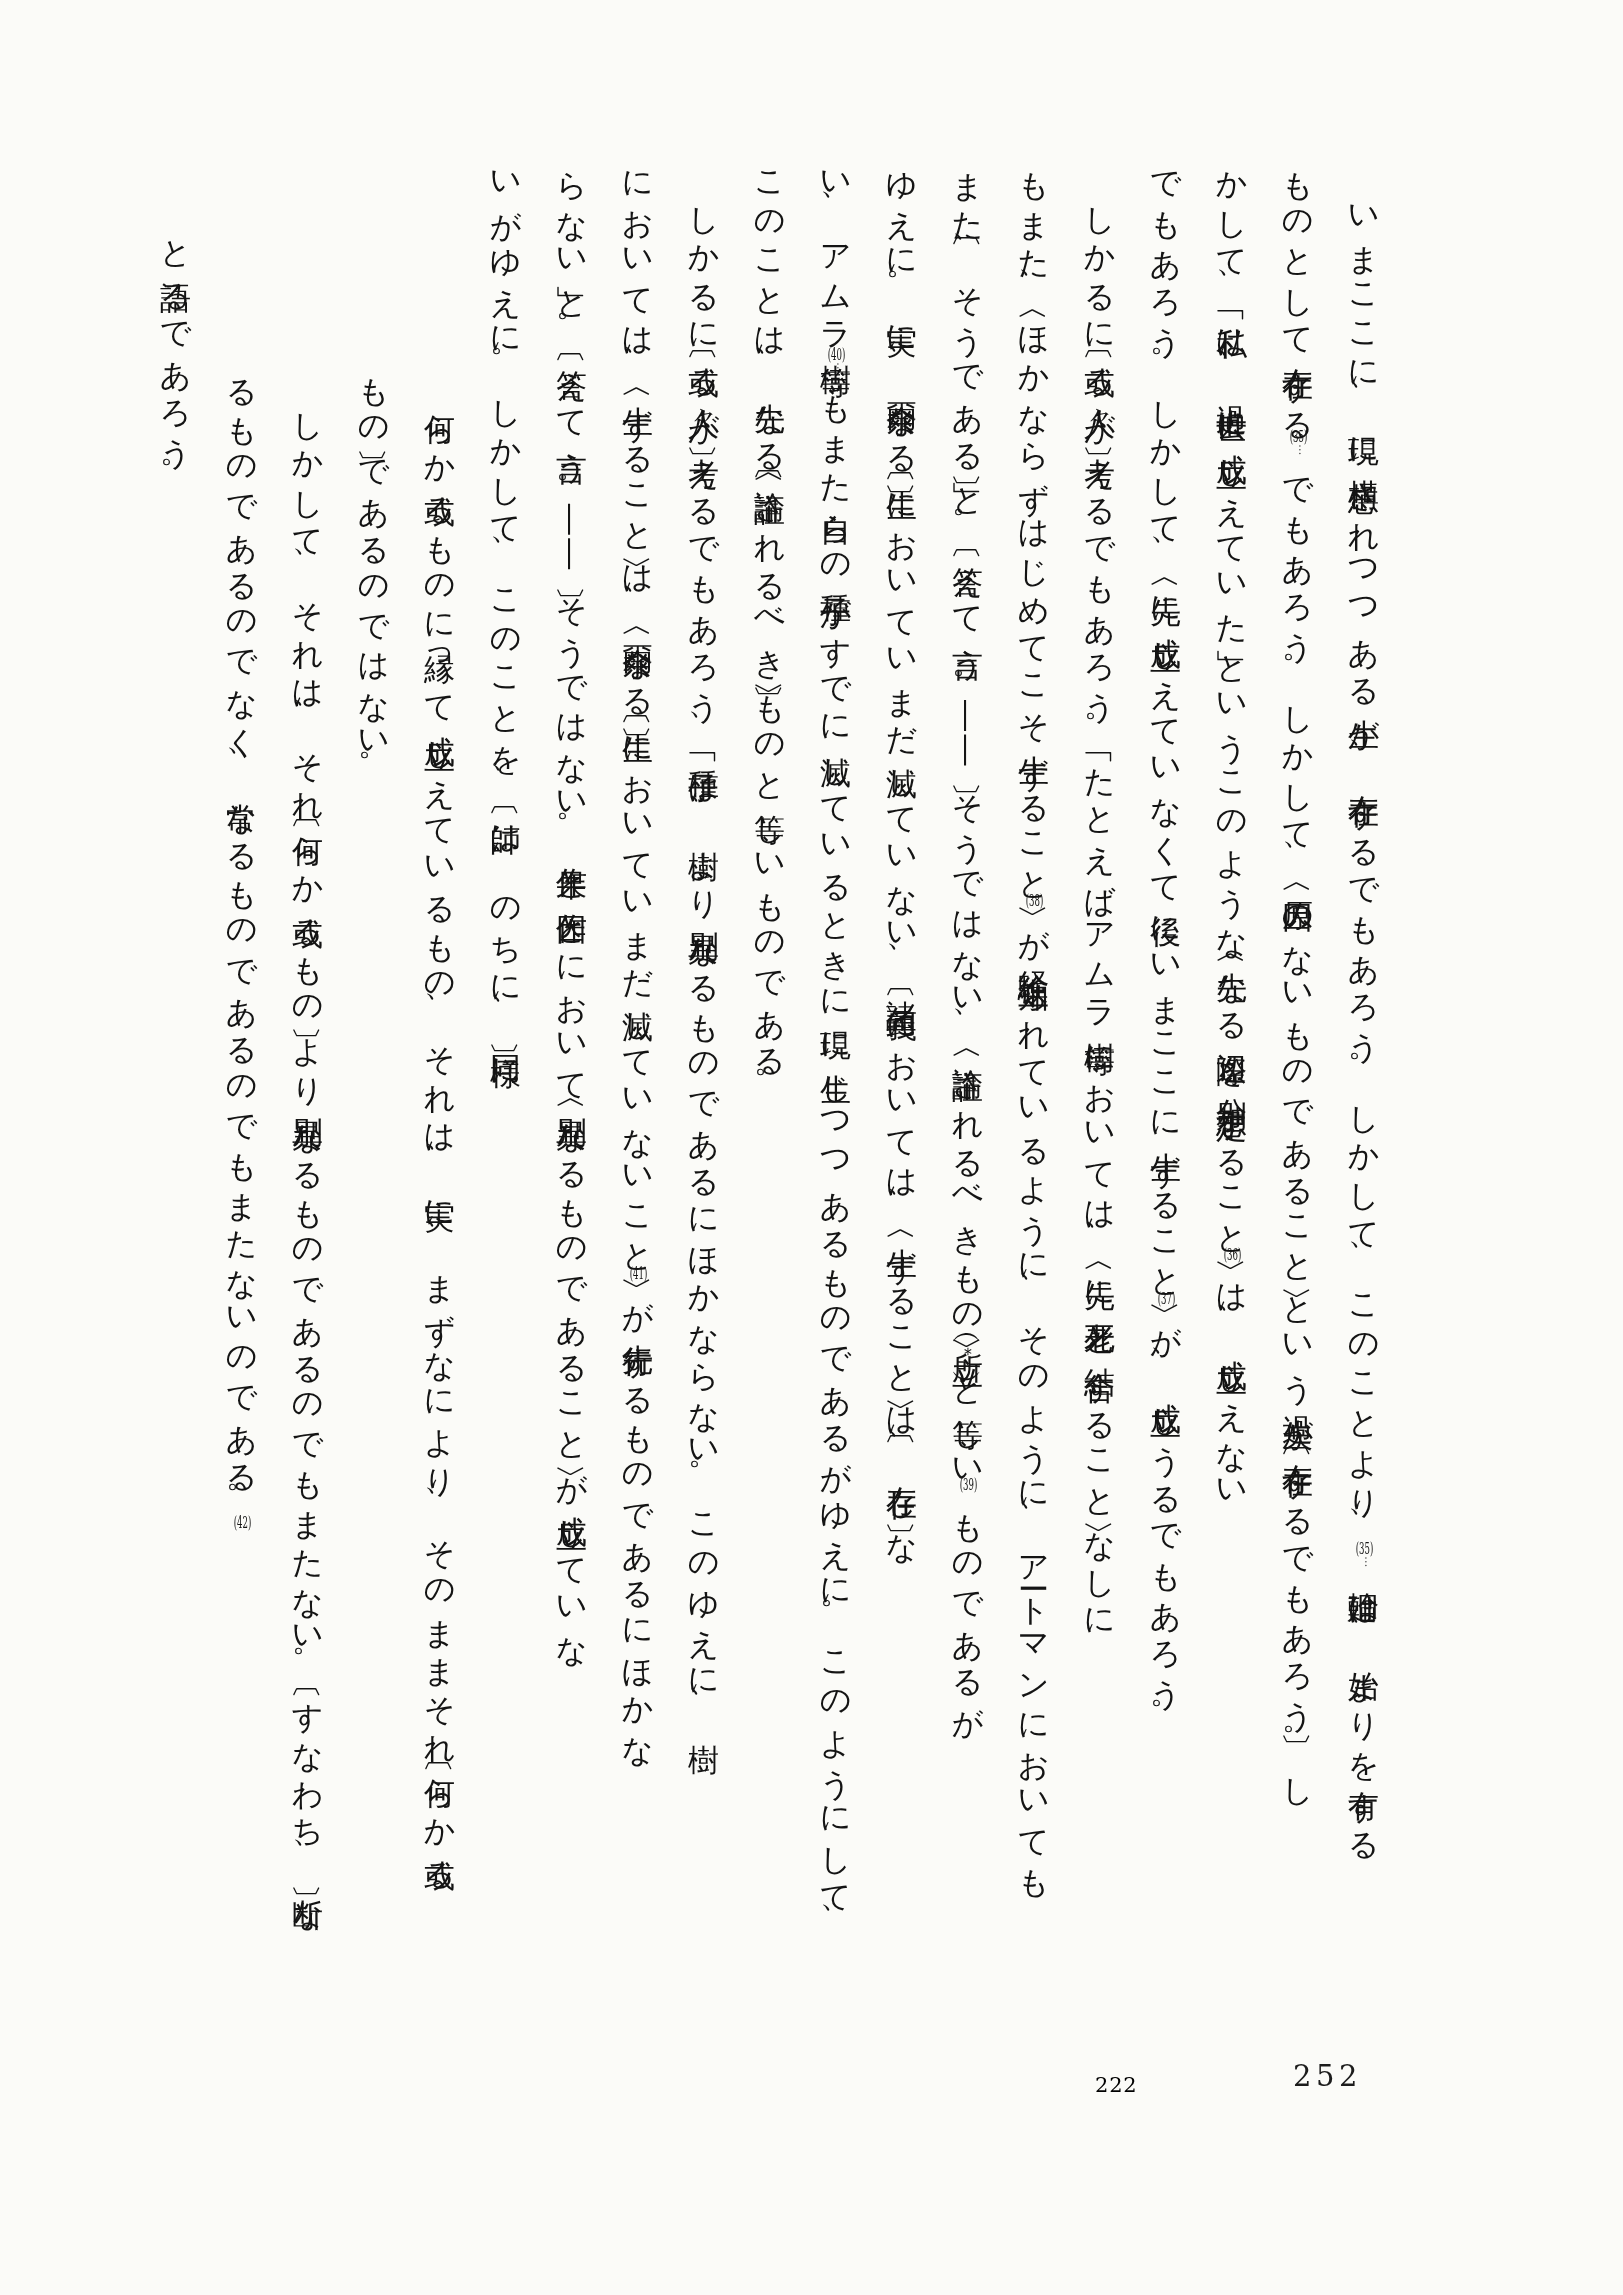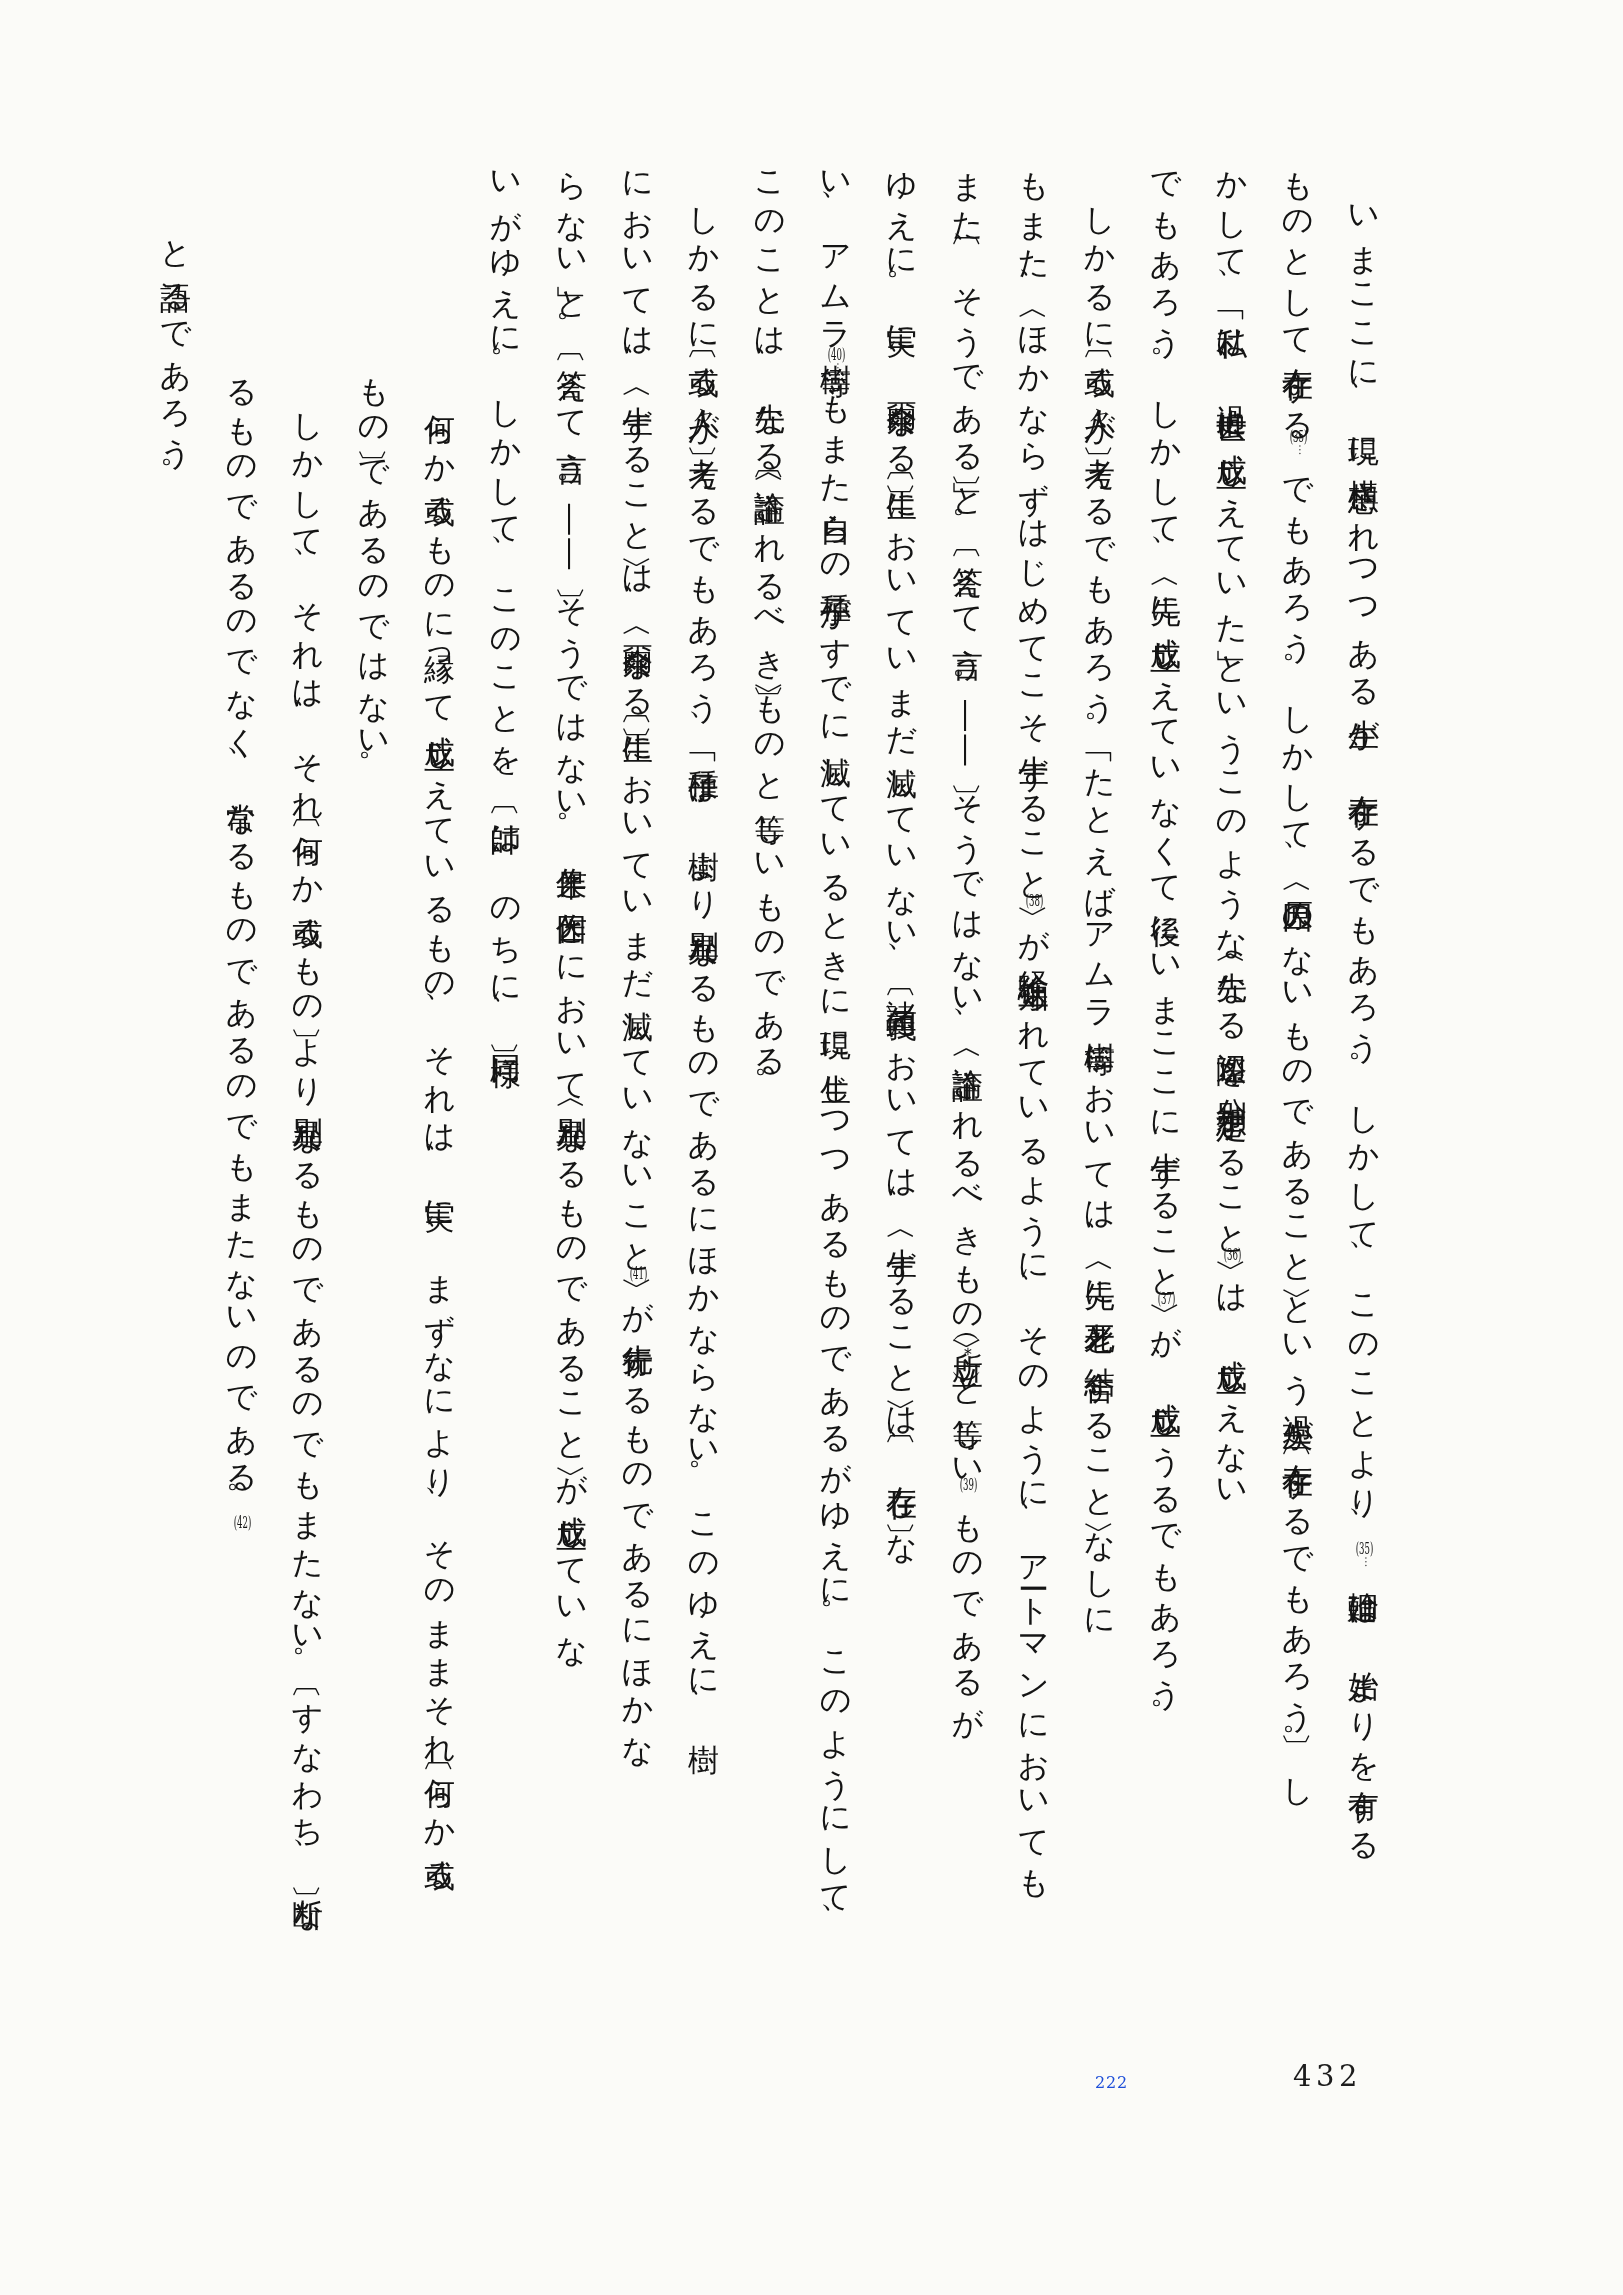--- a/index.html
+++ b/index.html
@@ -55,23 +55,23 @@
     left:1293px;
     top:2059px;
     font-size:29px;
     letter-spacing:4.5px;
     color:#1c1c1c;
   }
   .marginnum{
     position:absolute;
     left:1095px;
     top:2073px;
-    font-size:16px;
+    font-size:21px;
     letter-spacing:0.8px;
-    color:#1d4ed8;
+    color:#000000;
   }
 </style>
 </head>
 <body>
 
 <div class="page">
 
   <div class="textblock">
       <div class="tcol">　<span class="seg">いまここに、現に構想されつつある生が、存在するでもあろう。しかして、このことより、</span><span class="noteref">(35)</span><span class="notedots">︙</span><span class="seg">輪廻は、始まりを有する</span></div>
       <div class="tcol"><span class="seg">ものとして存在する</span><span class="noteref">(35)</span><span class="notedots">︙</span><span class="seg">でもあろう。しかして、〈原因のないものであること〉という過失が〔存在するでもあろう〕。し</span></div>
@@ -89,16 +89,16 @@
       <div class="tcol"><span class="seg">いがゆえに。しかして、このことを、〔師は、のちに、〕同様に</span></div>
       <div class="tcol">　　　　　　　<span class="seg">何らか或るものに縁って成立しえているもの、それは、実に、まずなにより、そのままそれ〔何らか或る</span></div>
       <div class="tcol">　　　　　　<span class="seg">もの〕であるのではない。</span></div>
       <div class="tcol">　　　　　　　<span class="seg">しかして、それは、それ〔何らか或るもの〕より別異なるものであるのでもまたない。〔すなわち、〕断な</span></div>
       <div class="tcol">　　　　　　<span class="seg">るものであるのでなく、常なるものであるのでもまたないのである。</span><span class="noteref">(42)</span></div>
       <div class="tcol">　　<span class="seg">と語るであろう。</span></div>
     </div>
 
   <div class="marginnum">222</div>
 
-  <div class="pagenum">432</div>
+  <div class="pagenum">252</div>
 
 </div>
 
 
 </body></html>

